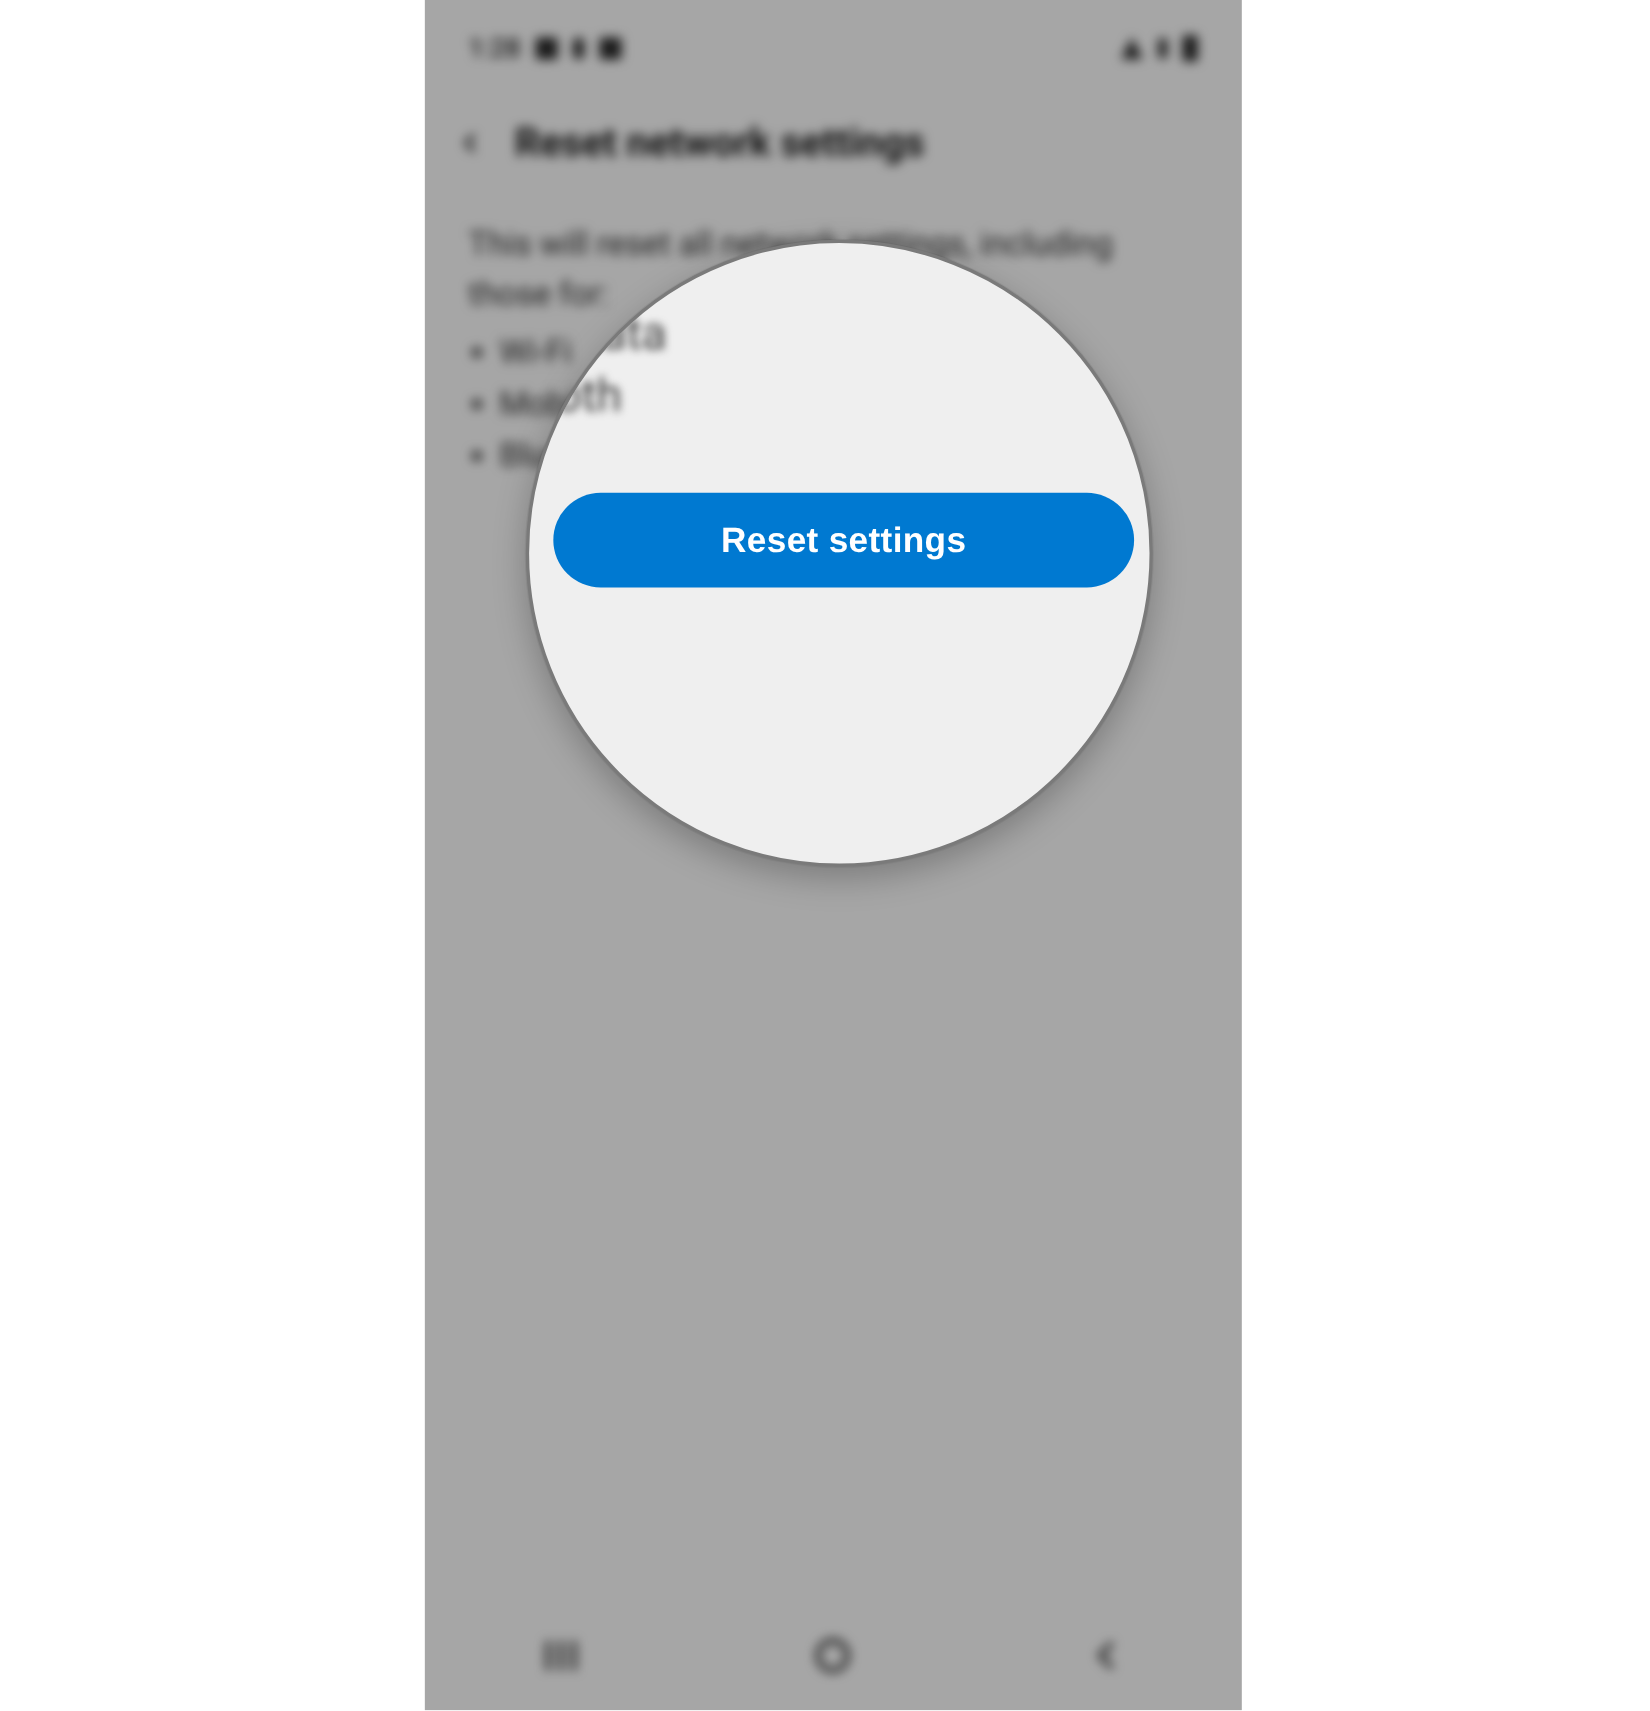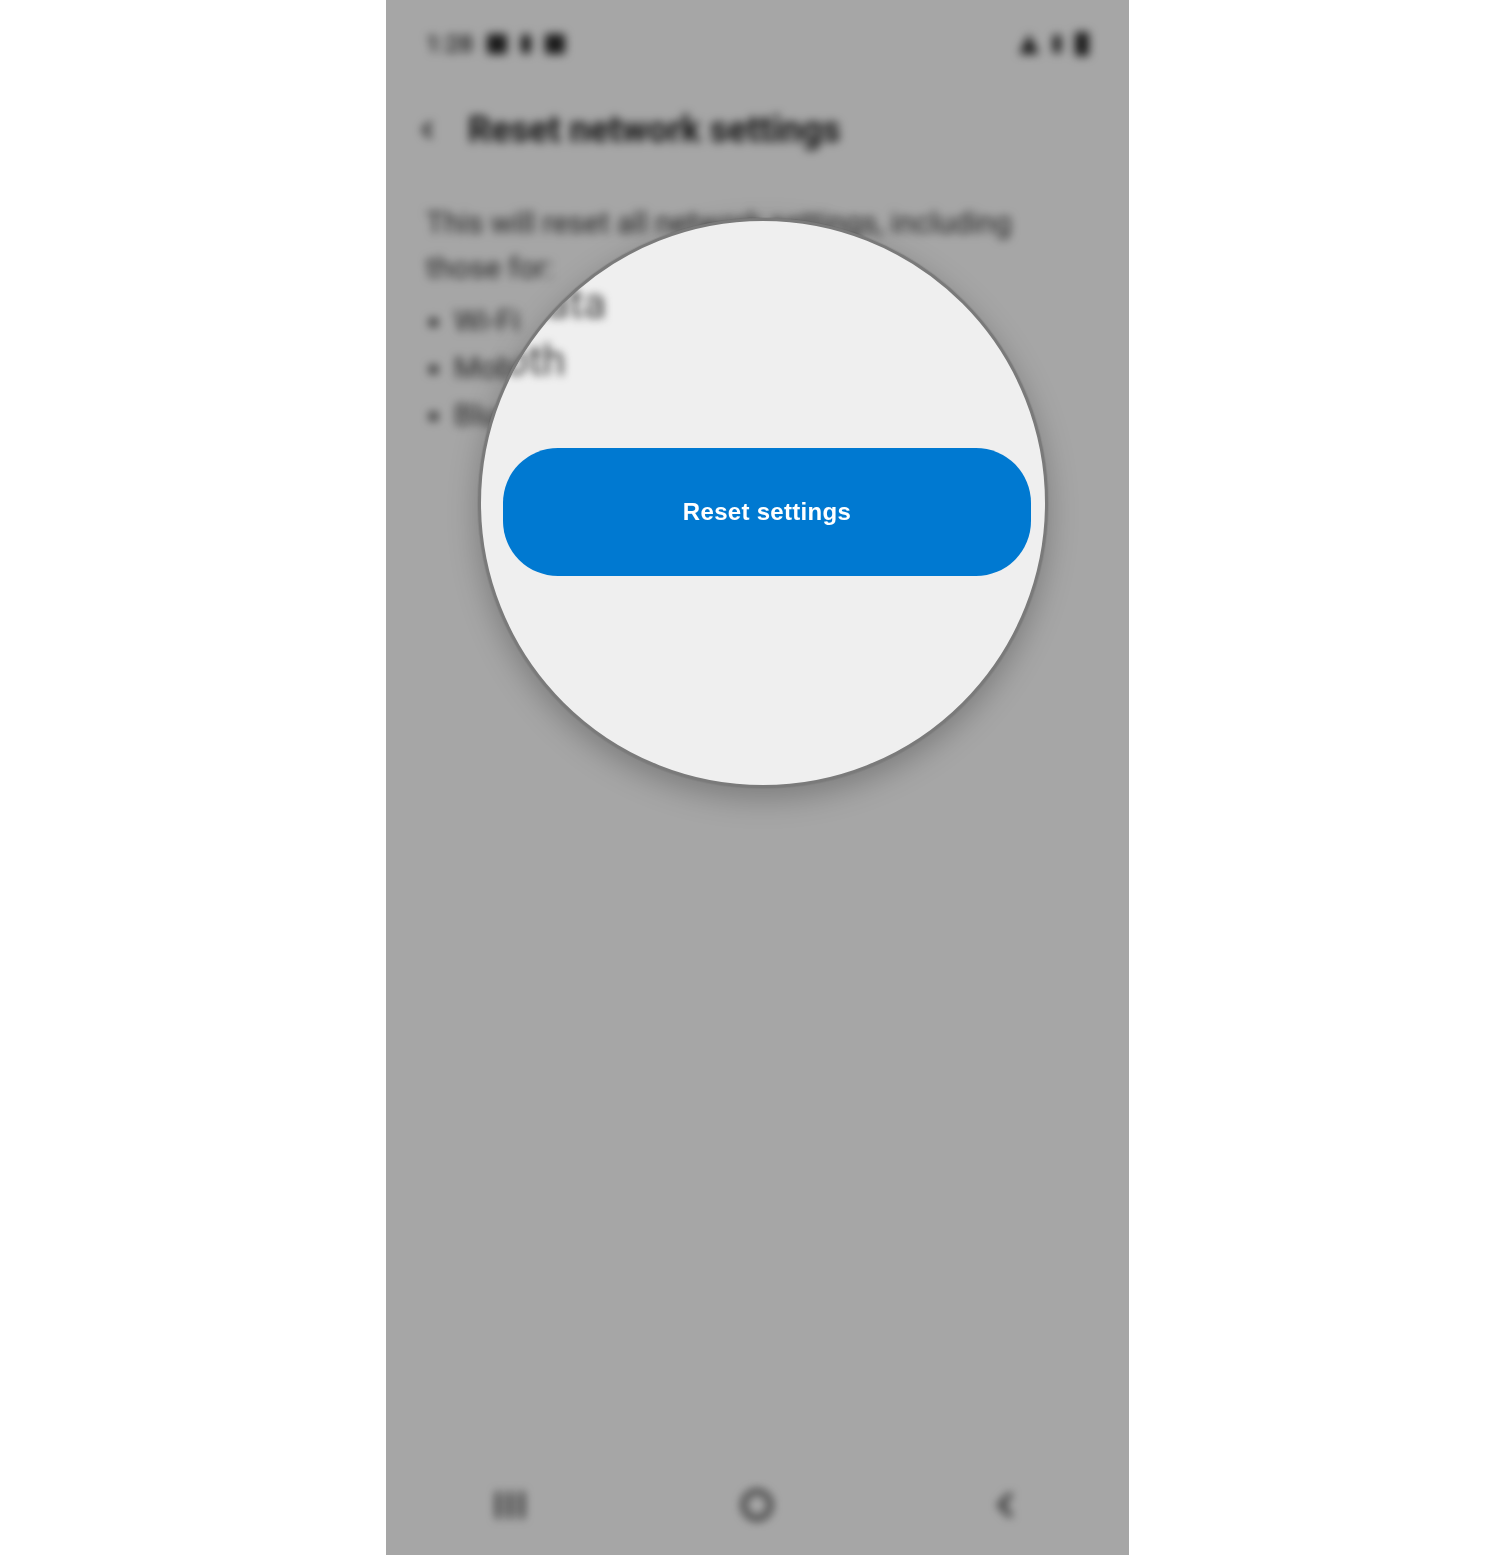--- a/index.html
+++ b/index.html
@@ -114,26 +114,26 @@
       filter: blur(4px);
       white-space: nowrap;
     }
     .frag1 { top: 58px; left: -120px; }
     .frag2 { top: 115px; left: -120px; }
     .reset-btn {
       position: absolute;
       top: 227px;
       left: 22px;
       width: 528px;
-      height: 128px;
+      height: 86px;
       border: none;
       border-radius: 55px;
       background: #0079d1;
       color: #ffffff;
-      font-size: 24px;
+      font-size: 32px;
       font-weight: 600;
       letter-spacing: 0.3px;
       cursor: pointer;
     }
     
     .navbar {
       position: absolute;
       left: 0; right: 0;
       bottom: 20px;
       height: 60px;

